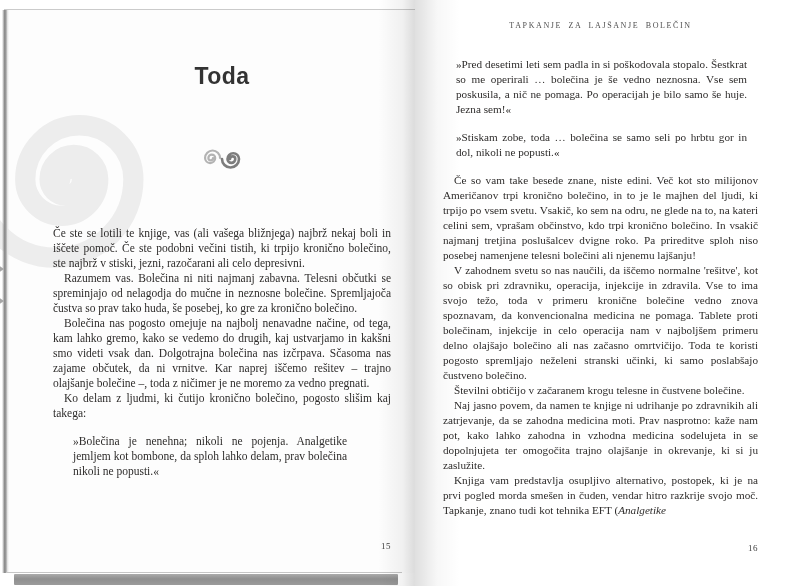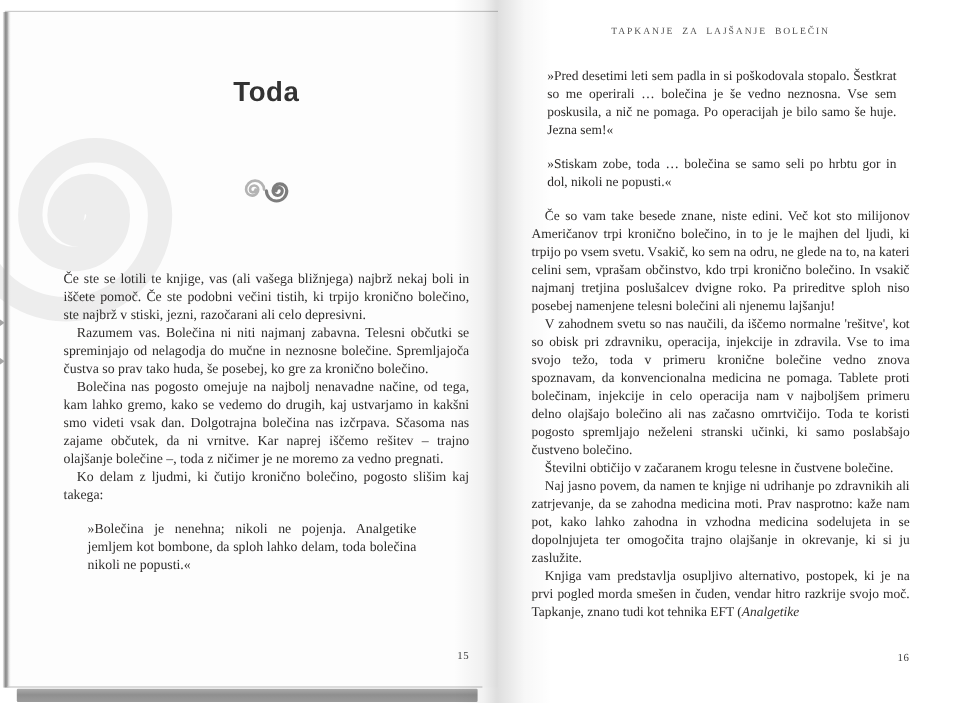--- a/index.html
+++ b/index.html
@@ -98,21 +98,21 @@
         <path d="M 0 0 A 2.1 2.1 0 0 1 4.2 0 A 3.1 3.1 0 0 1 -2 0 A 4.6 4.6 0 0 1 7.2 0 A 6.8 6.8 0 0 1 -6.4 0" transform="translate(16,12) rotate(180) scale(1.1)" fill="none" stroke="#b3b3b3" stroke-width="2" stroke-linecap="round"></path>
         <path d="M 0 0 A 2.1 2.1 0 0 1 4.2 0 A 3.1 3.1 0 0 1 -2 0 A 4.6 4.6 0 0 1 7.2 0 A 6.8 6.8 0 0 1 -6.4 0" transform="translate(33,13) scale(1.25)" fill="none" stroke="#7d7d7d" stroke-width="2.1" stroke-linecap="round"></path>
       </svg>
     </div>
 
     <div class="text-block">
       <p>Če ste se lotili te knjige, vas (ali vašega bližnjega) najbrž nekaj boli in iščete pomoč. Če ste podobni večini tistih, ki trpijo kronično bolečino, ste najbrž v stiski, jezni, razočarani ali celo depresivni.</p>
       <p class="indent">Razumem vas. Bolečina ni niti najmanj zabavna. Telesni občutki se spreminjajo od nelagodja do mučne in neznosne bolečine. Spremljajoča čustva so prav tako huda, še posebej, ko gre za kronično bolečino.</p>
       <p class="indent">Bolečina nas pogosto omejuje na najbolj nenavadne načine, od tega, kam lahko gremo, kako se vedemo do drugih, kaj ustvarjamo in kakšni smo videti vsak dan. Dolgotrajna bolečina nas izčrpava. Sčasoma nas zajame občutek, da ni vrnitve. Kar naprej iščemo rešitev – trajno olajšanje bolečine –, toda z ničimer je ne moremo za vedno pregnati.</p>
       <p class="indent">Ko delam z ljudmi, ki čutijo kronično bolečino, pogosto slišim kaj takega:</p>
-      <p class="bquote">»Bolečina je nenehna; nikoli ne pojenja. Analgetike jemljem kot bombone, da sploh lahko delam, toda bolečina nikoli ne popusti.«</p>
+      <p class="bquote">»Bolečina je nenehna; nikoli ne pojenja. Analgetike jemljem kot bombone, da sploh lahko delam, prav bolečina nikoli ne popusti.«</p>
     </div>
 
     <div class="pagenum pagenum-left">15</div>
 
     <div class="page-bottom-line"></div>
   </div>
 
   <div class="page-stack-edge"></div>
 
   <div class="edge-arrow a1"></div>

